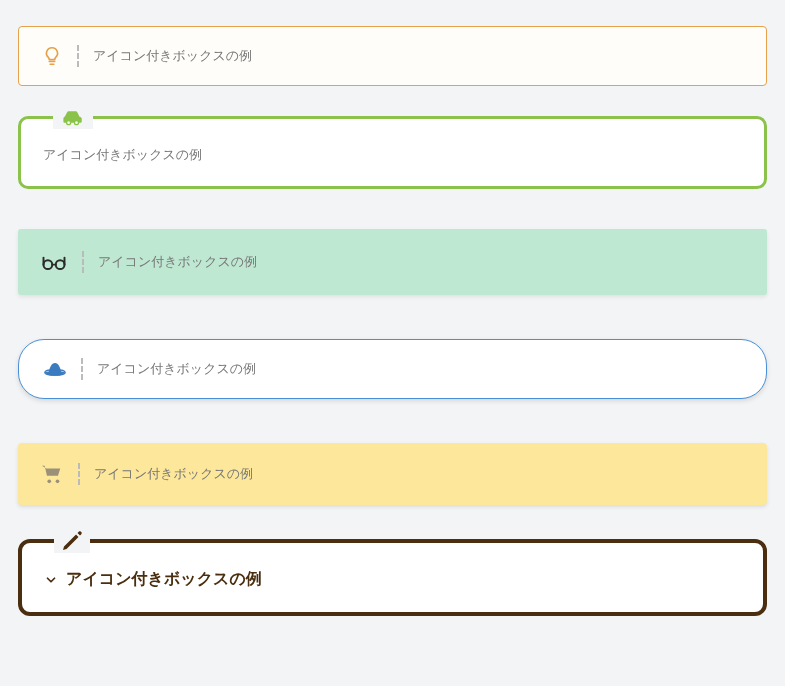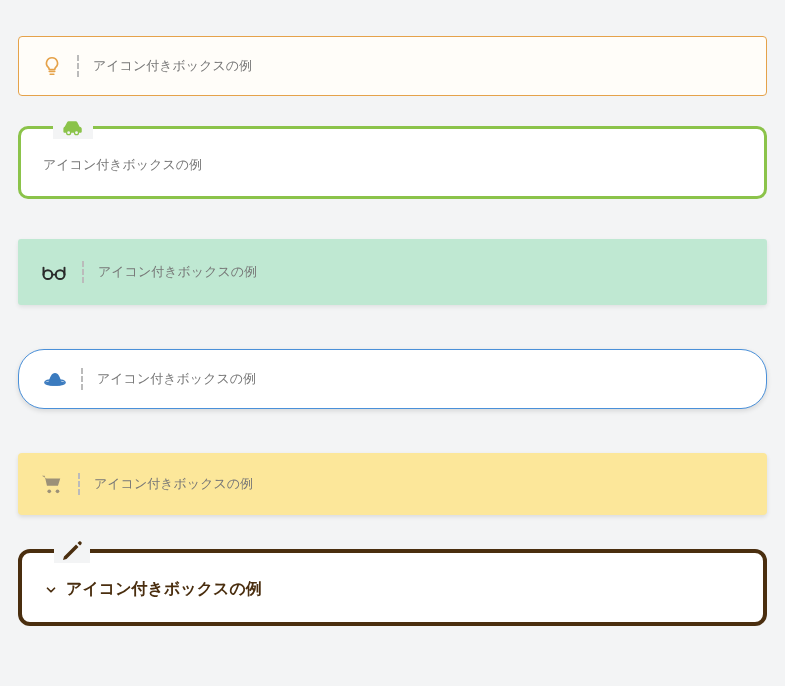--- a/index.html
+++ b/index.html
@@ -5,21 +5,21 @@
   * { box-sizing: border-box; }
   body {
     margin: 0;
     padding: 18px;
     background: #f3f4f5;
     font-family: "Hiragino Kaku Gothic ProN", "Meiryo", sans-serif;
     width: 785px;
   }
   .box {
     position: relative;
-    margin: 18px 0 30px 0;
+    margin: 8px 0 30px 0;
   }
 
   
   .box1 {
     border: 1px solid #e5a24a;
     background: #fffdf9;
     border-radius: 4px;
     padding: 18px 22px;
     display: flex;
     align-items: center;

